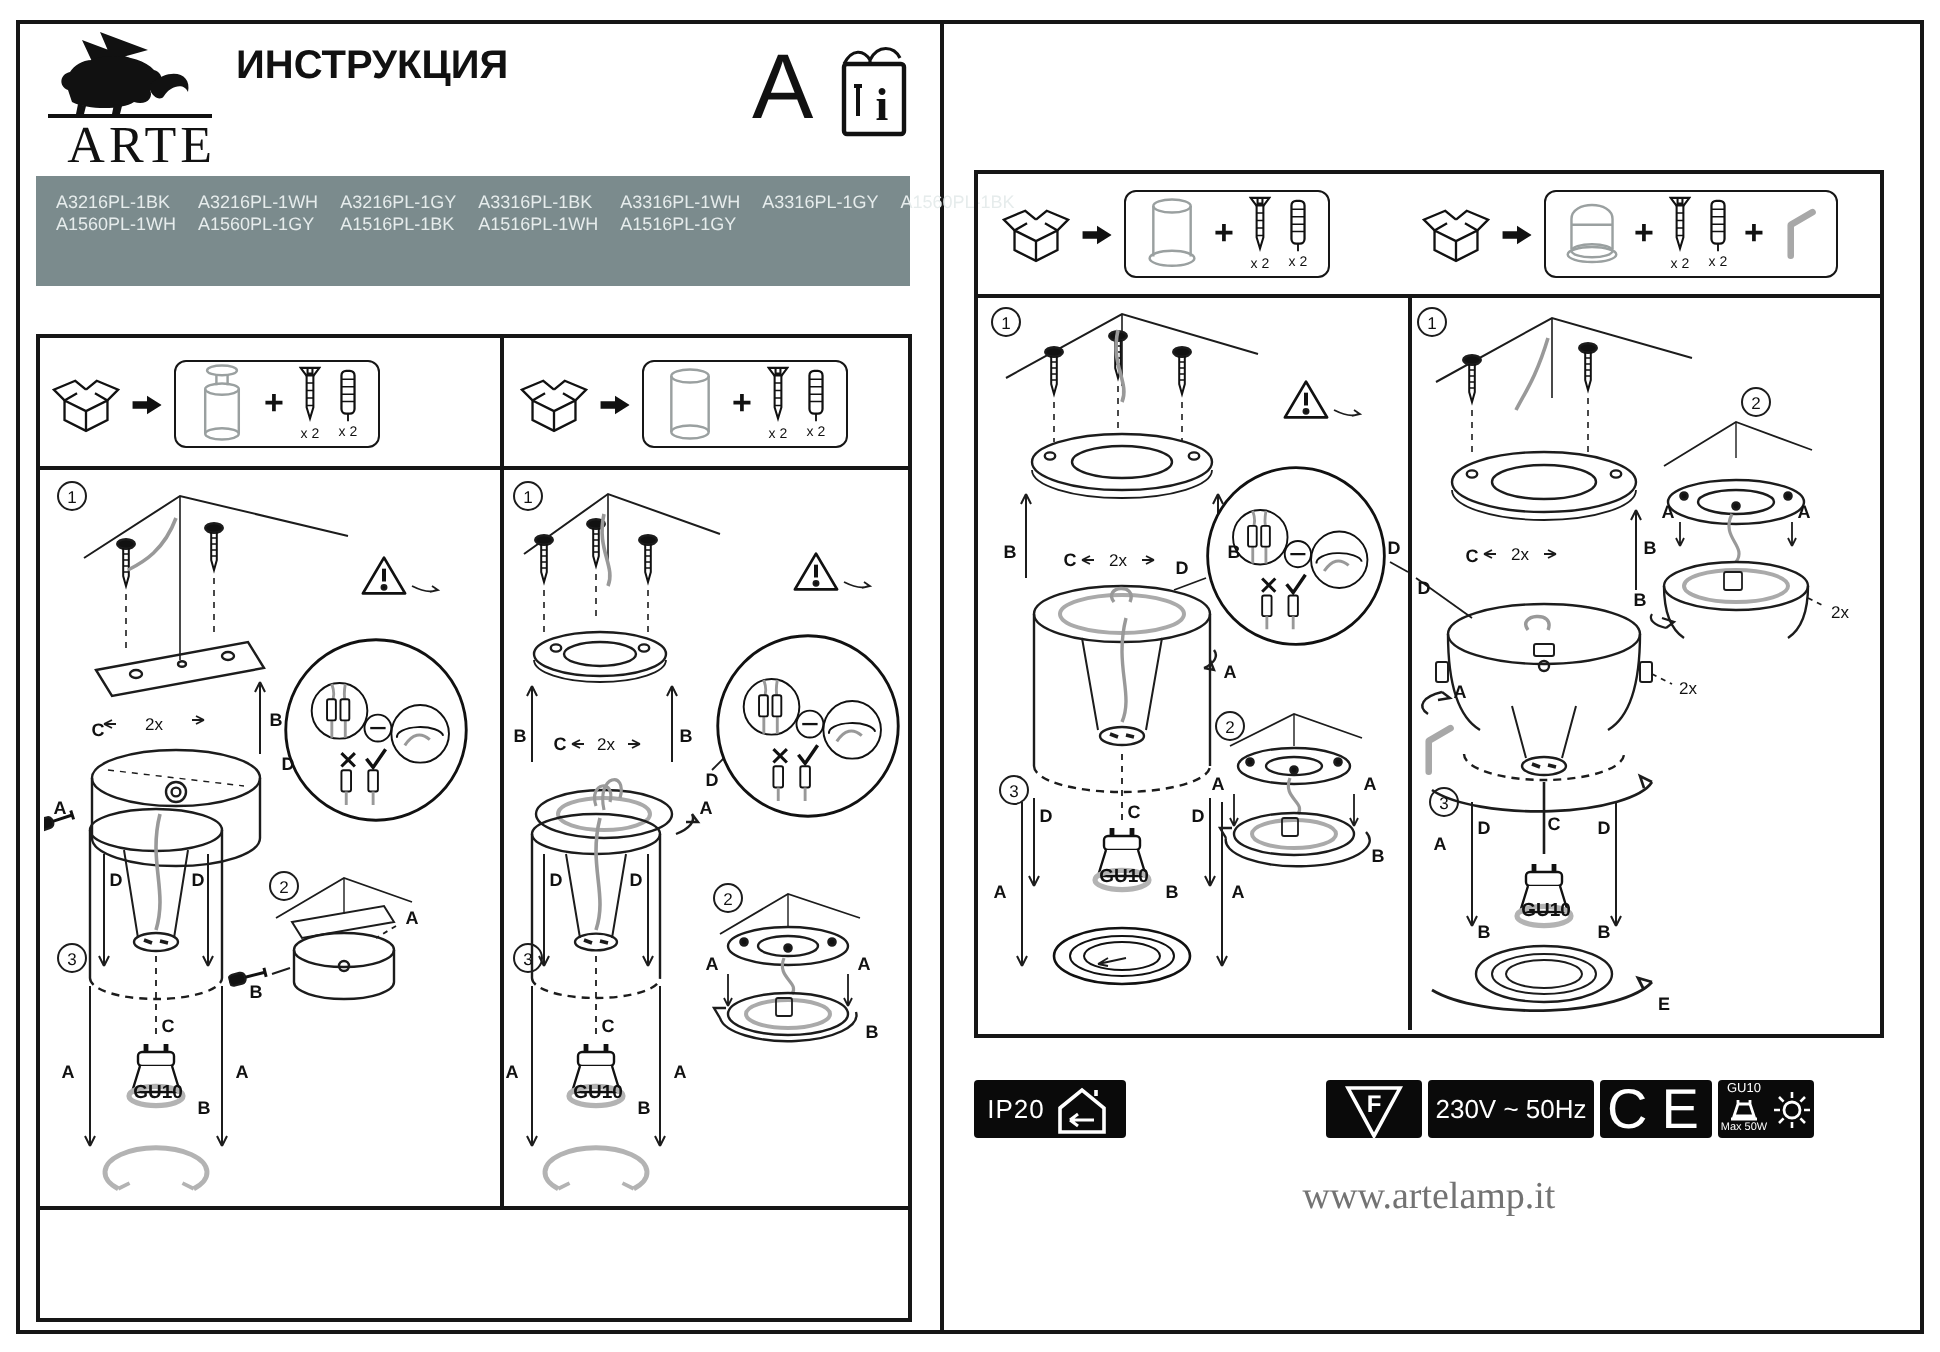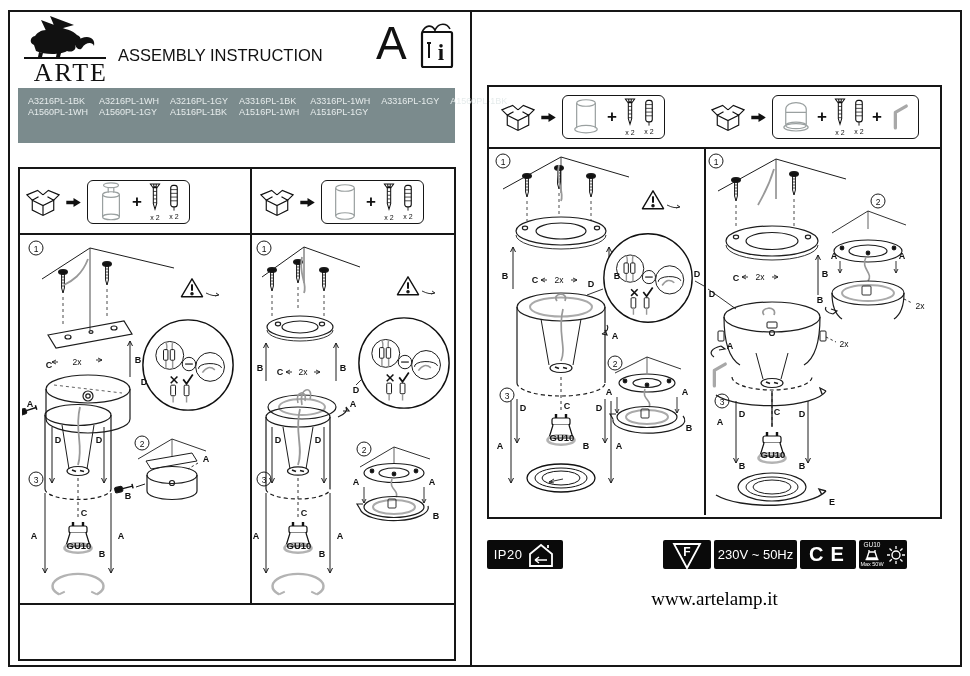--- a/index.html
+++ b/index.html
@@ -51,26 +51,26 @@
   .qty{display:flex;flex-direction:column;align-items:center;line-height:1;}
   .qty span{font-size:7px;margin-top:1px;}
 
   
   .spec{top:540px;height:29px;background:#0a0a0a;color:#fff;display:flex;align-items:center;
         justify-content:center;gap:4px;border-radius:2px;}
   .s1{left:487px;width:76px;} .s2{left:566px;width:94px;} .s3{left:663px;width:48px;}
   .s4{left:714px;width:83px;} .s5{left:800px;width:56px;} .s6{left:859px;width:48px;gap:2px;}
   .spec .t13{font-size:13px;letter-spacing:0.5px;}
   .spec .t12{font-size:13px;white-space:nowrap;}
-  .spec .ce{font-size:20px;letter-spacing:7px;font-weight:700;padding-left:4px;}
+  .spec .ce{font-size:28px;letter-spacing:7px;font-weight:400;padding-left:4px;}
   .lampcol{display:flex;flex-direction:column;align-items:center;line-height:1;}
   .lampcol .t6{font-size:6.5px;} .lampcol .t5{font-size:5.5px;}
 
   .website{left:487px;top:588px;width:455px;text-align:center;
-           font-family:"Liberation Serif",serif;font-size:19px;color:#000000;}
+           font-family:"Liberation Serif",serif;font-size:19px;color:#737373;}
 
   
   .diag text{font-family:"Liberation Sans",sans-serif;font-size:9px;font-weight:bold;
              fill:#111;stroke:none;text-anchor:middle;}
   .diag text.b{font-size:8.5px;font-weight:normal;}
   .diag text.gu{font-size:9.5px;font-weight:bold;}
 </style>
 </head>
 <body>
 
@@ -152,21 +152,21 @@
 
 <svg class="abs logo-lion" width="78" height="46" viewBox="0 0 78 46">
   <path d="M24,4 L48,13 L30,18 Z M15,8 L39,17 L22,23 Z" fill="#111"></path>
   <path d="M9,24 C4,25 3,31 8,33 L10,39 C18,43 35,43 41,39 C47,41 51,37 49,33 C55,31 57,25 51,23 C45,16 28,14 20,18 C15,18 11,21 9,24 Z" fill="#111"></path>
   <path d="M13,40 l-1,5 h4 l1,-4 Z M31,40 l-1,5 h4 l1,-4 Z" fill="#111"></path>
   <path d="M49,30 C60,21 70,25 68,34 C66,29 59,31 56,36 C54,39 50,36 49,33 Z" fill="#111"></path>
 </svg>
 <div class="abs logo-rule"></div>
 <div class="abs logo-arte">ARTE</div>
 <div class="abs logo-lamp">LAMP</div>
-<div class="abs title-en">ASSEMBLY INSTRUCTION</div>
+<div class="abs title-ru">ИНСТРУКЦИЯ</div>
 <div class="abs doc-letter">A</div>
 <svg class="abs booklet" width="40" height="48" viewBox="0 0 40 48">
   <rect x="6" y="10" width="30" height="35" rx="1.5" fill="#fff" stroke="#111" stroke-width="2.2"></rect>
   <path d="M6,10 C10,2 16,3 19,8 M19,8 C23,0 31,1 34,7 M19,8 L19,10" fill="none" stroke="#111" stroke-width="1.6"></path>
   <path d="M13,22 v14 M11,21 h4" stroke="#111" stroke-width="2"></path>
   <text x="25" y="38" font-family="Liberation Serif,serif" font-size="23" font-weight="bold" fill="#111" text-anchor="middle">i</text>
 </svg>
 
 <div class="abs models-bar">
   <div class="models-grid">

